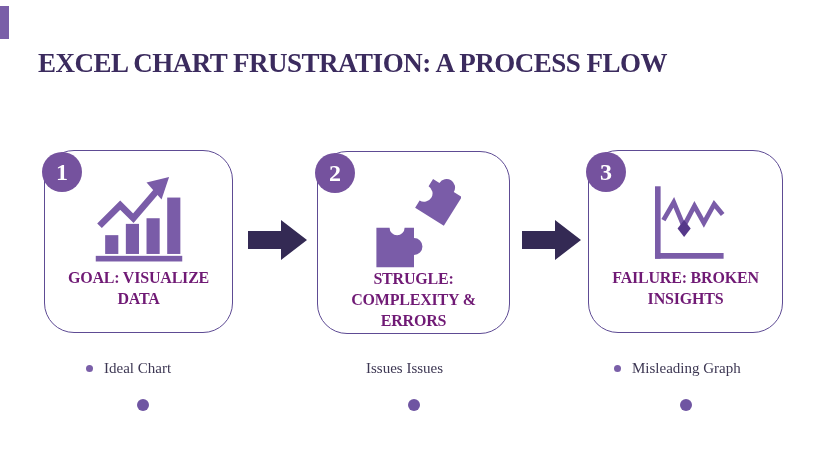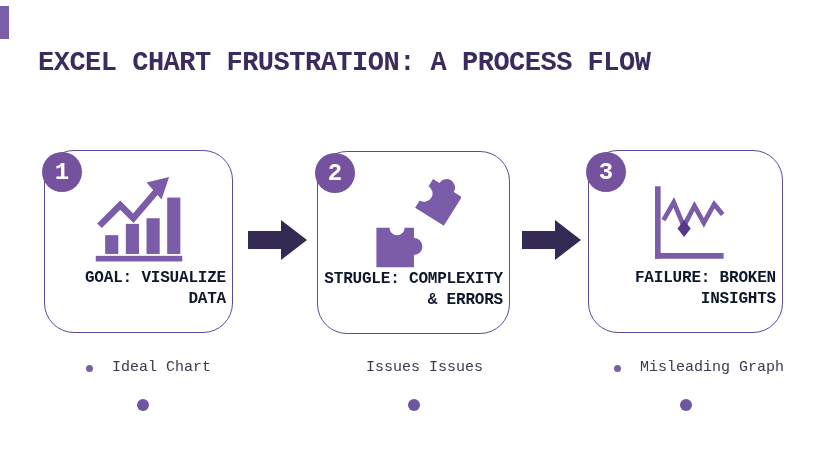--- a/index.html
+++ b/index.html
@@ -1,21 +1,21 @@
 <!DOCTYPE html>
 <html><head>
 <meta charset="utf-8">
 <style>
   html,body{margin:0;padding:0;background:#ffffff;}
   .slide{
     position:relative;
     width:828px;height:436px;
     background:#ffffff;
     overflow:hidden;
-    font-family:Liberation Mono, monospace;
+    font-family:Liberation Serif, serif;
   }
   .accent-bar{
     position:absolute;left:0;top:6px;width:9px;height:33px;
     background:#7a5fa8;
   }
   .title{
     position:absolute;left:38px;top:48px;
     font-size:27px;font-weight:700;letter-spacing:-0.5px;
     color:#3b2b5e;white-space:nowrap;
   }
@@ -37,30 +37,30 @@
     color:#ffffff;font-size:24px;font-weight:700;
     display:flex;align-items:center;justify-content:center;
   }
   .icon-wrap{
     position:absolute;left:0;right:0;top:24px;
     display:flex;justify-content:center;
   }
   .icon-wrap svg{width:94px;height:94px;}
   .step-label{
     position:absolute;left:6px;right:6px;top:117px;
-    text-align:right;
+    text-align:center;
     font-size:16px;font-weight:700;letter-spacing:-0.2px;
-    line-height:1.3;color:#0f172a;
+    line-height:1.3;color:#701a75;
   }
   .flow-arrow{position:absolute;width:59px;height:40px;top:220px;}
   .arrow-1{left:248px;}
   .arrow-2{left:522px;}
   .caption{
     position:absolute;top:359px;
-    display:flex;align-items:center;gap:19px;
+    display:flex;align-items:center;gap:11px;
     font-size:15px;color:#3d3753;line-height:18px;
   }
   .cap-1{left:86px;}
   .cap-2{left:366px;}
   .cap-3{left:614px;text-align:right;}
   .cap-bullet{
     width:7px;height:7px;border-radius:50%;
     background:#7a5fa8;flex:0 0 auto;
   }
   .nav-dot{

